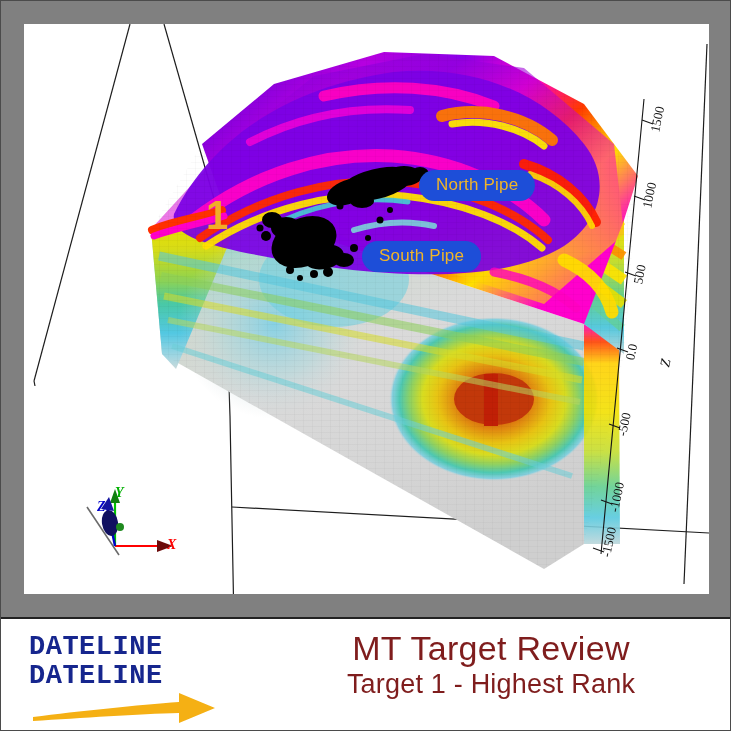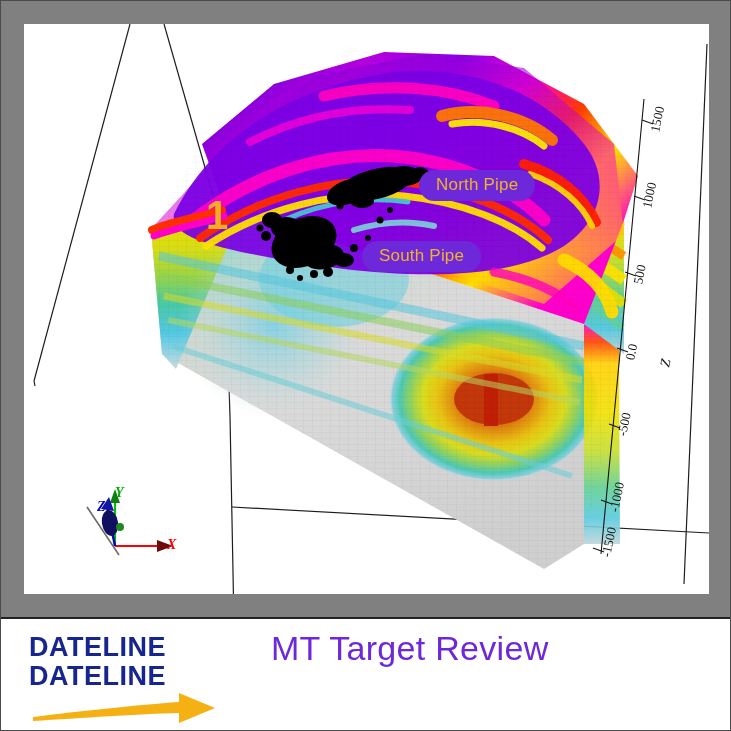--- a/index.html
+++ b/index.html
@@ -44,21 +44,21 @@
   #block {
     position: absolute;
     left: 0; top: 0;
     width: 685px;
     height: 570px;
   }
 
   
   .pill {
     position: absolute;
-    background: #6d28d9;
+    background: #1d4ed8;
     color: #f0b429;
     border-radius: 22px;
     font-size: 17px;
     font-family: "Liberation Sans", sans-serif;
     padding: 6px 17px 8px 17px;
     letter-spacing: .2px;
     white-space: nowrap;
     line-height: 1;
   }
   #label-north { left: 395px; top: 146px; }
@@ -118,34 +118,35 @@
     box-sizing: border-box;
   }
   #logo {
     position: absolute;
     left: 28px;
     top: 14px;
     width: 240px;
   }
   .logo-line {
     color: #16268e;
-    font-family: Liberation Sans, sans-serif;
+    font-family: Liberation Mono, monospace;
     font-weight: bold;
     font-size: 27px;
     letter-spacing: .5px;
     line-height: 1.08;
   }
   #logo-arrow { position: absolute; left: 28px; top: 72px; width: 200px; height: 34px; }
 
   #titles {
     position: absolute;
     left: 270px;
     top: 10px;
     width: 440px;
-    color: #6d28d9;
+    text-align: center;
+    color: #7f1d1d;
   }
   #title-main {
     font-family: "Liberation Sans", sans-serif;
     font-size: 34px;
     line-height: 1.15;
     letter-spacing: .3px;
   }
   #title-sub {
     font-family: "Liberation Sans", sans-serif;
     font-size: 27px;
@@ -403,17 +404,18 @@
       <div class="logo-line">DATELINE</div>
     </div>
 
     <svg id="logo-arrow">
       <path d="M 4 26 C 50 20 110 14 150 11 L 150 2 L 186 17 L 150 32 L 150 22
                C 110 23 52 27 4 30 Z" fill="#f5b014"></path>
     </svg>
 
     <div id="titles">
       <div id="title-main">MT Target Review</div>
+      <div id="title-sub">Target 1 - Highest Rank</div>
     </div>
 
   </div>
 
 </div>
 
 </body></html>

